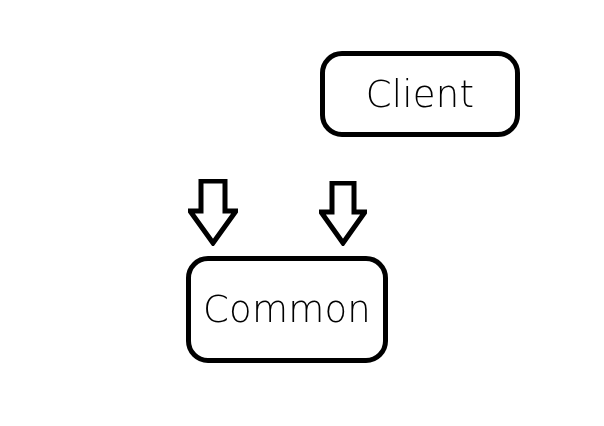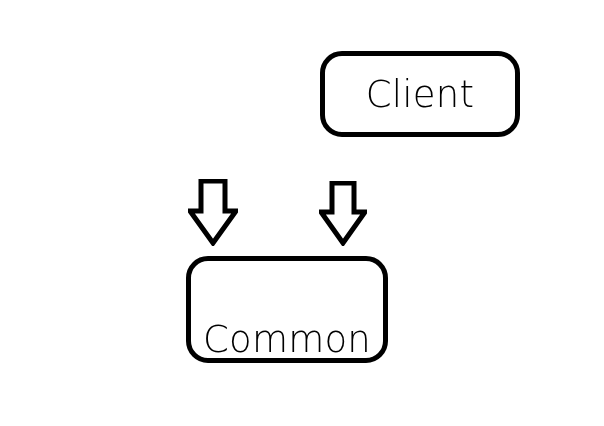--- a/index.html
+++ b/index.html
@@ -48,21 +48,20 @@
     left: 320px;
     top: 51px;
     width: 200px;
     height: 86px;
   }
   #node-common {
     left: 186px;
     top: 256px;
     width: 202px;
     height: 107px;
-    align-items: flex-end;
   }
   .arrow {
     position: absolute;
   }
   #arrow-server-common {
     left: 188px;
     top: 179px;
     width: 50px;
     height: 67px;
   }

